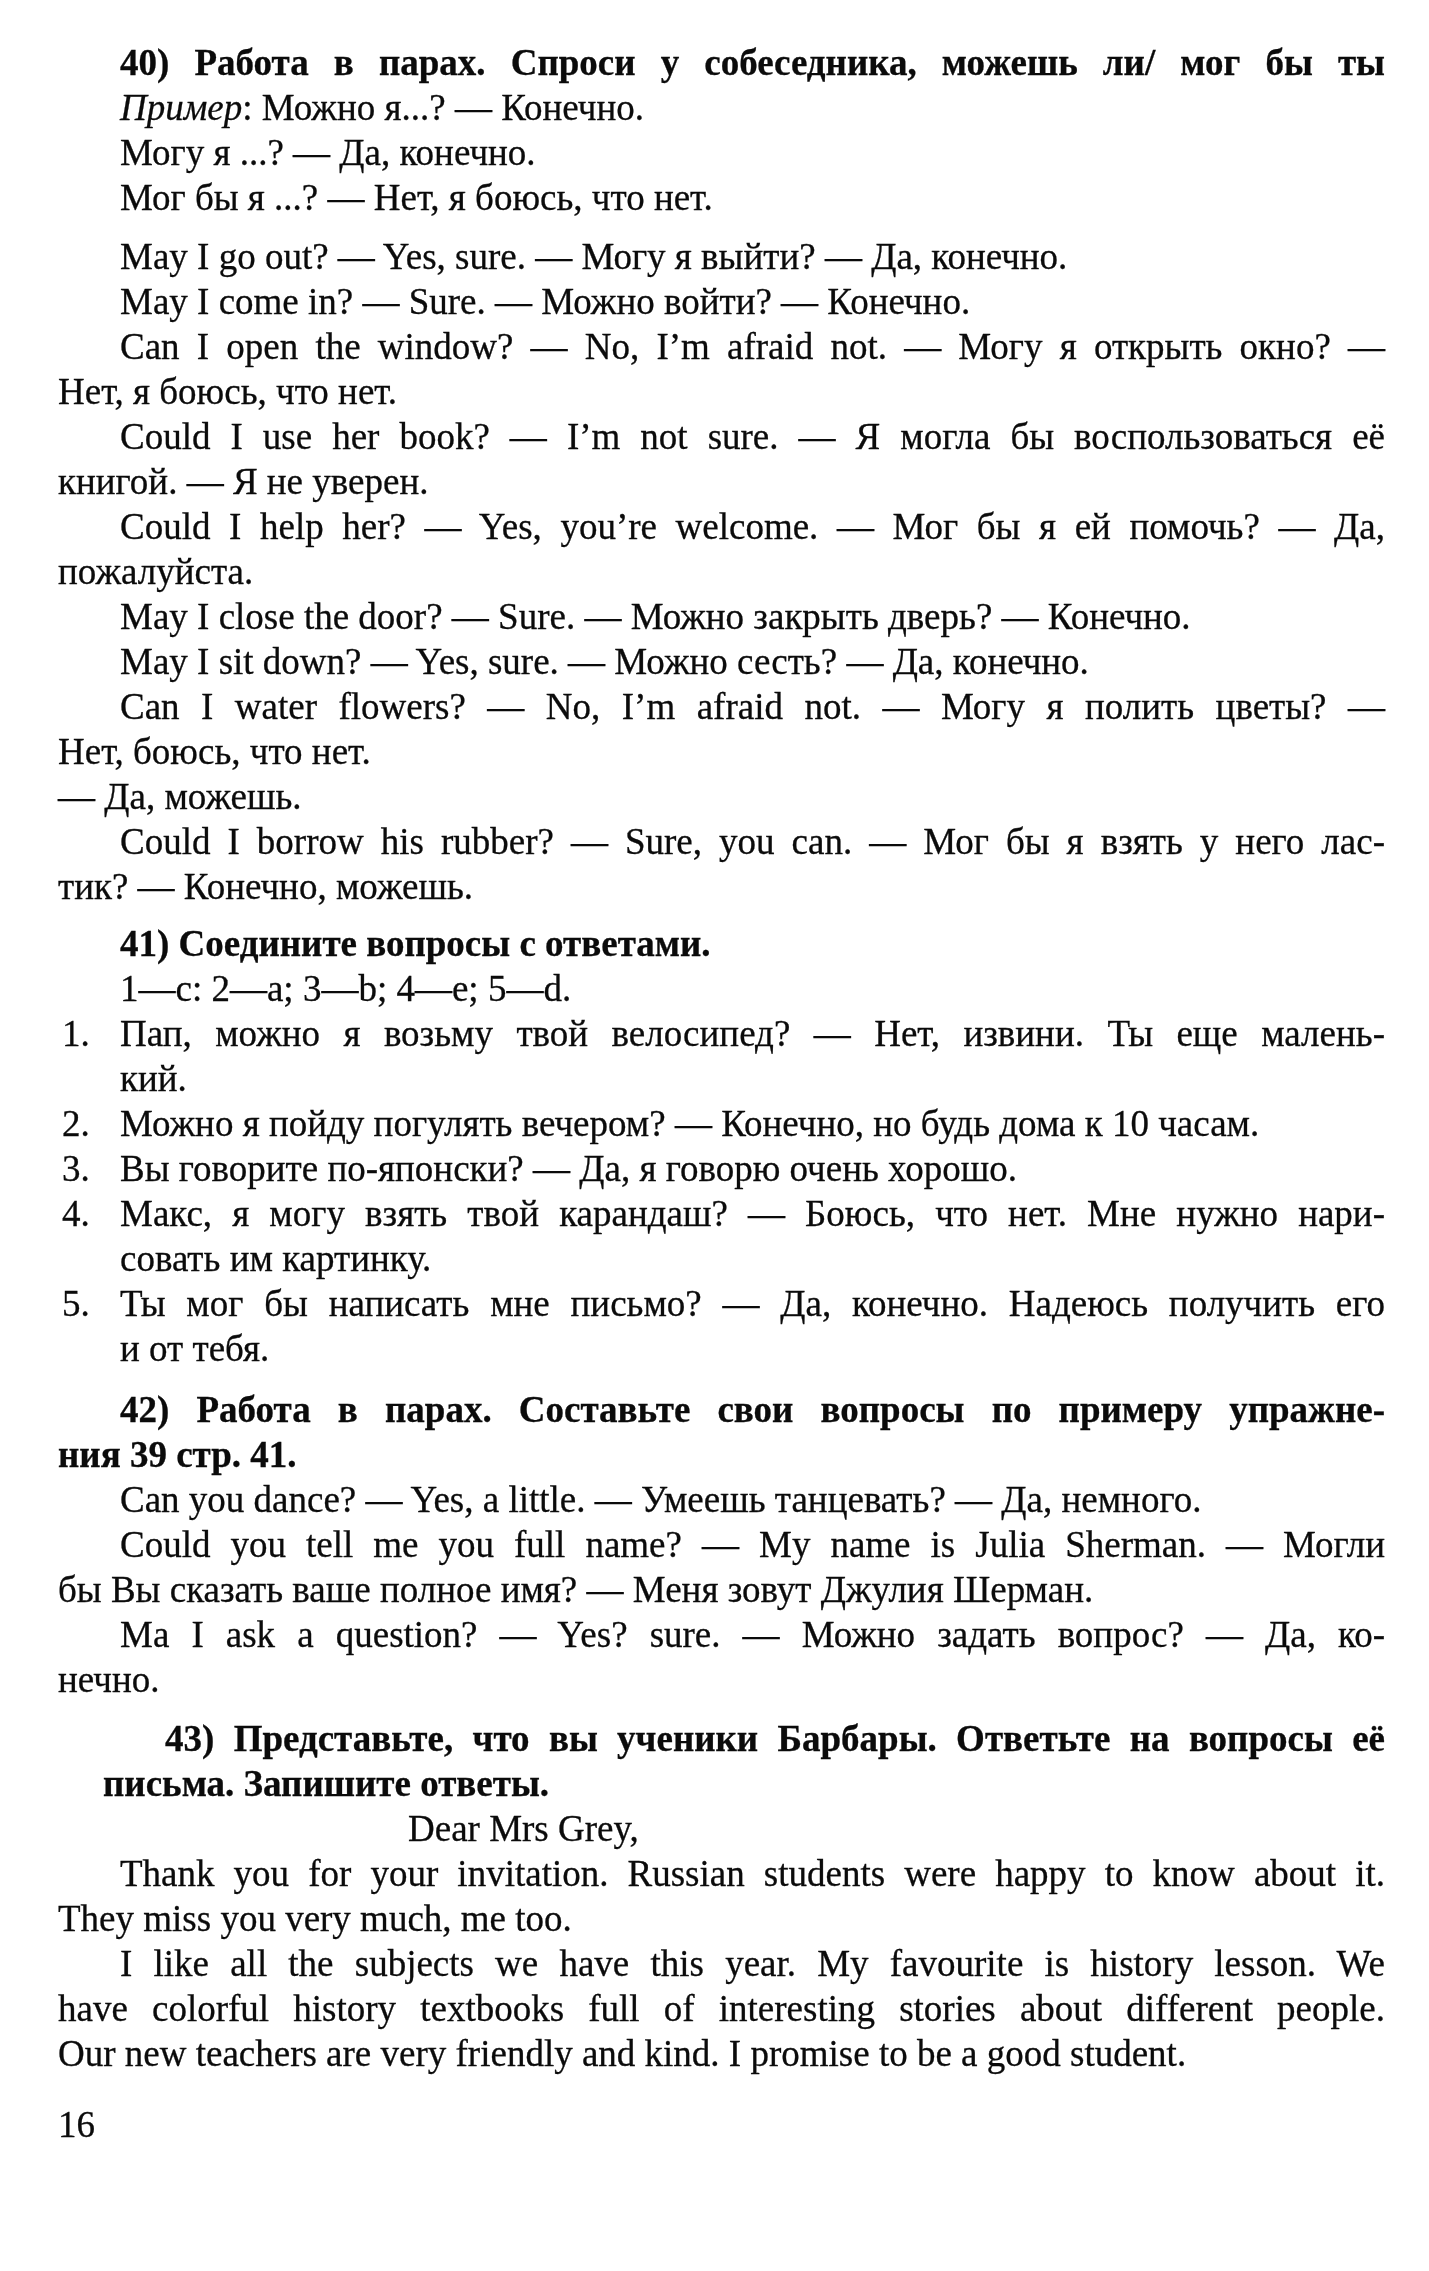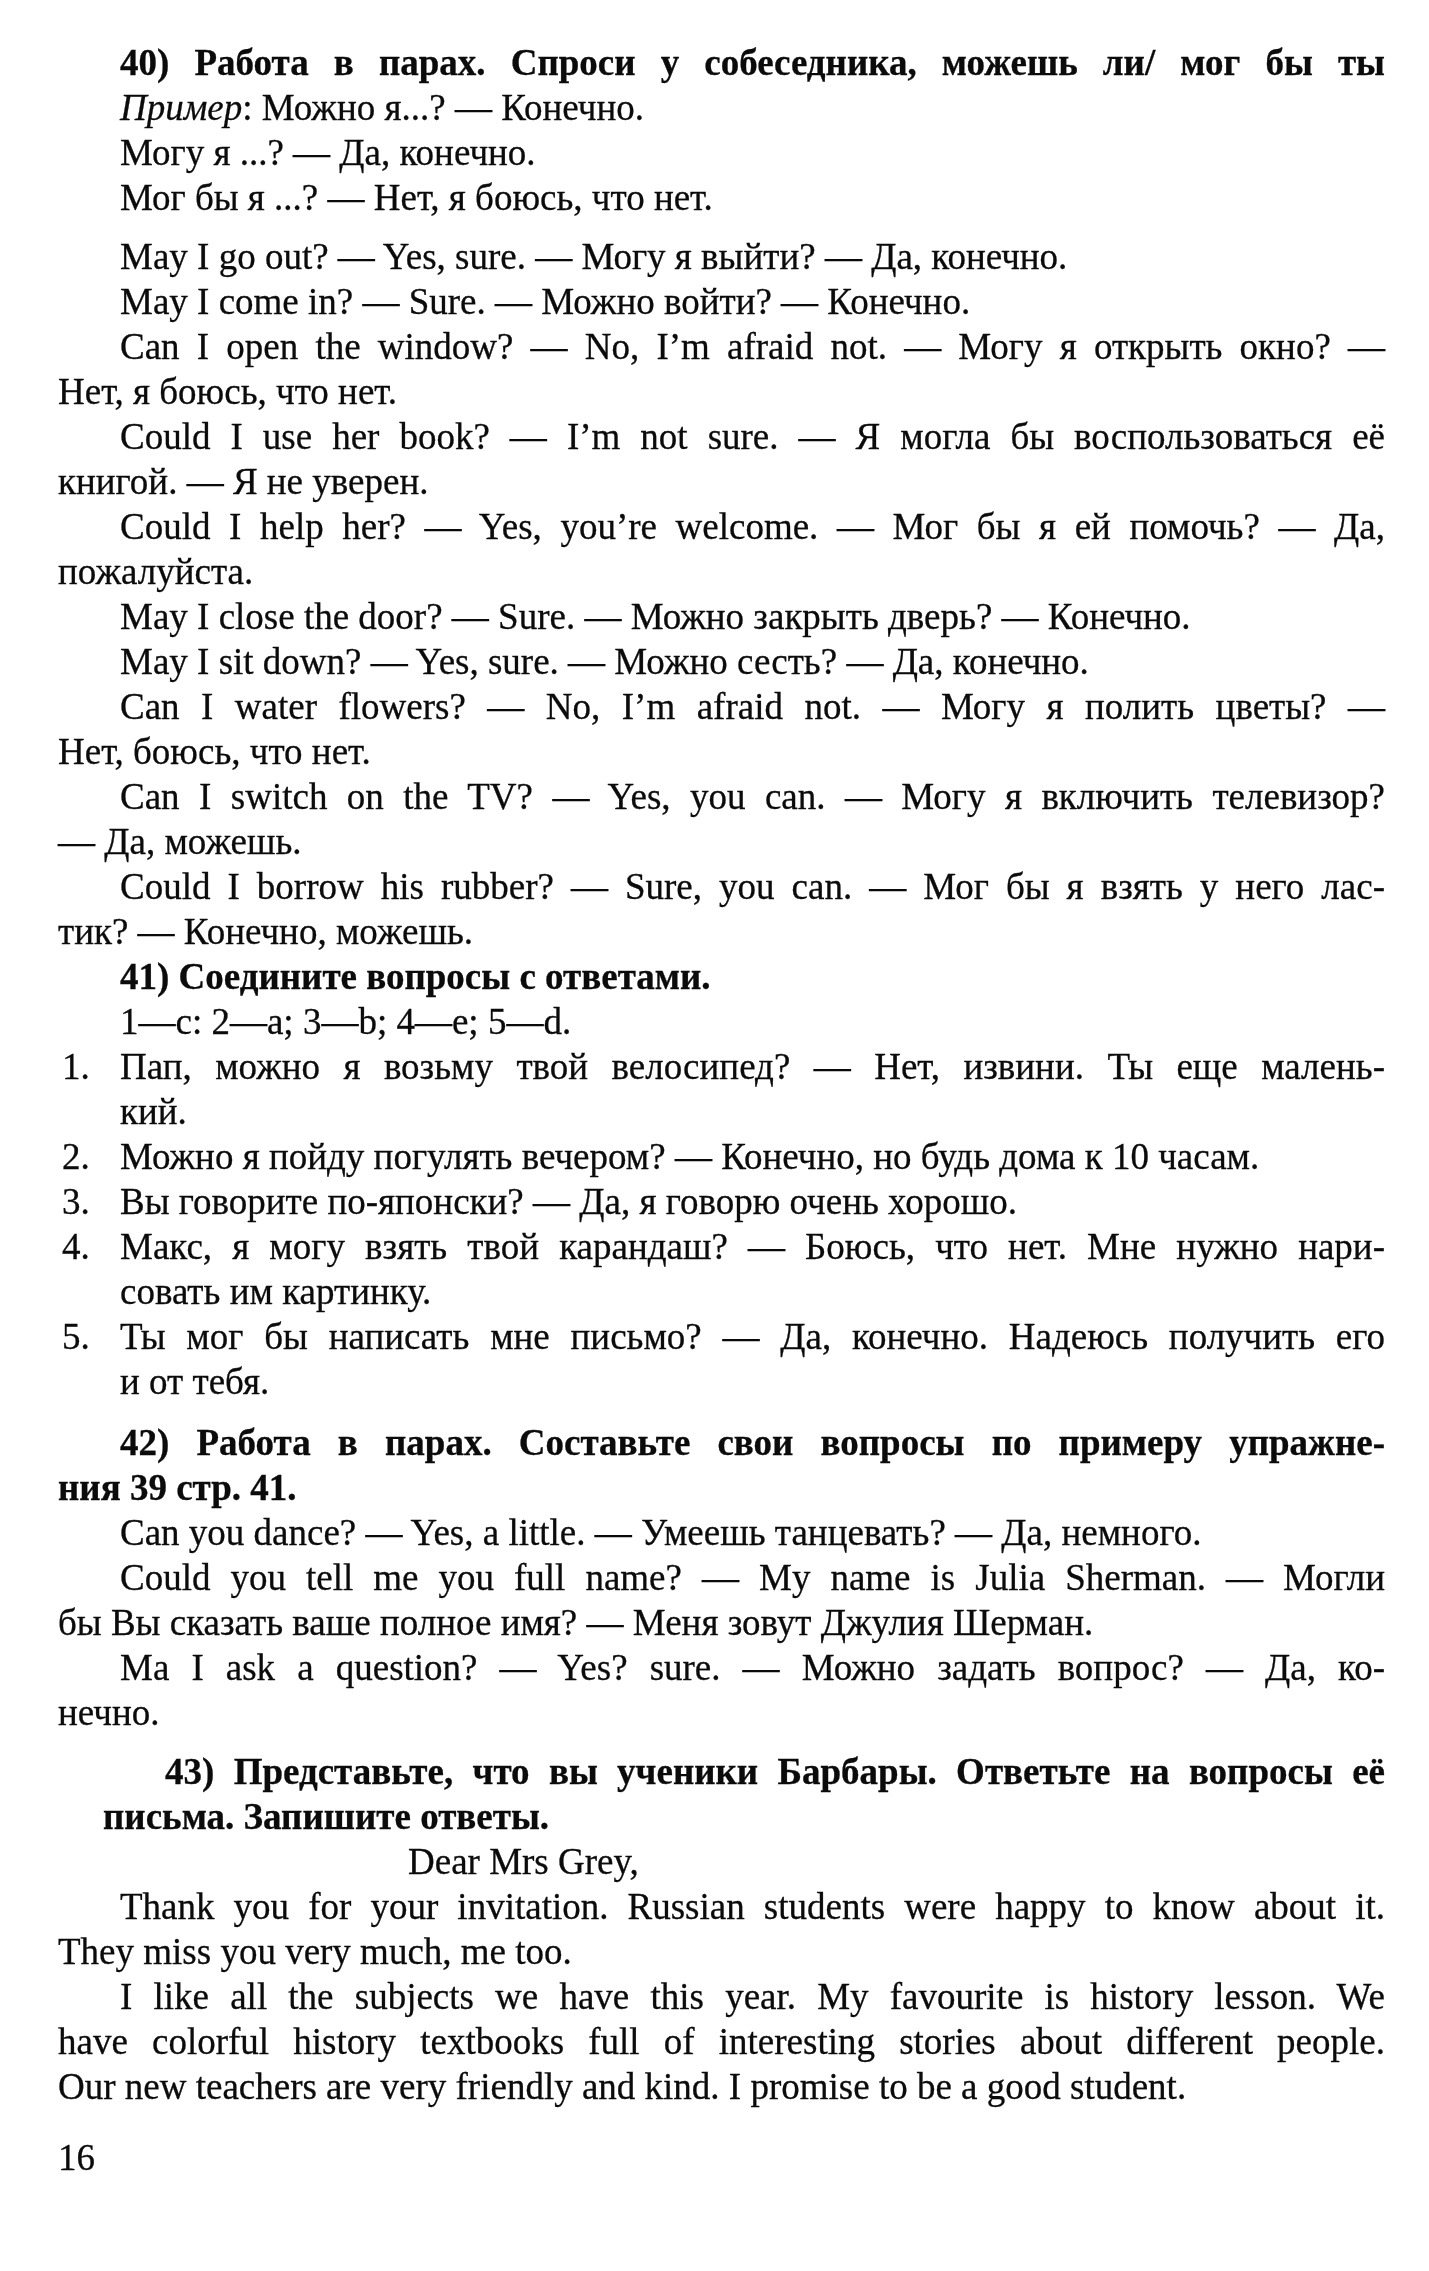--- a/index.html
+++ b/index.html
@@ -96,28 +96,27 @@
       <div class="line indent">May I close the door? — Sure. — Можно закрыть дверь? — Конечно.</div>
     </div>
     <div class="block para">
       <div class="line indent">May I sit down? — Yes, sure. — Можно сесть? — Да, конечно.</div>
     </div>
     <div class="block para">
       <div class="line fill indent">Can I water flowers? — No, I’m afraid not. — Могу я полить цветы? —</div>
       <div class="line">Нет, боюсь, что нет.</div>
     </div>
     <div class="block para">
-      <div class="line fill indent">Can I switch on the TV? — Yes, you can. — Могу я включить телевизор?</div>
       <div class="line">— Да, можешь.</div>
     </div>
     <div class="block para">
       <div class="line fill indent">Could I borrow his rubber? — Sure, you can. — Мог бы я взять у него лас-</div>
       <div class="line">тик? — Конечно, можешь.</div>
     </div>
-    <div class="block heading" style="">
+    <div class="block heading" style="margin-top: 12px;">
       <div class="line indent">41) Соедините вопросы с ответами.</div>
     </div>
     <div class="block para">
       <div class="line indent">1—c: 2—a; 3—b; 4—e; 5—d.</div>
     </div>
     <div class="block list-item">
       <span class="num">1.</span>
       <div class="line fill">Пап, можно я возьму твой велосипед? — Нет, извини. Ты еще малень-</div>
       <div class="line">кий.</div>
     </div>

